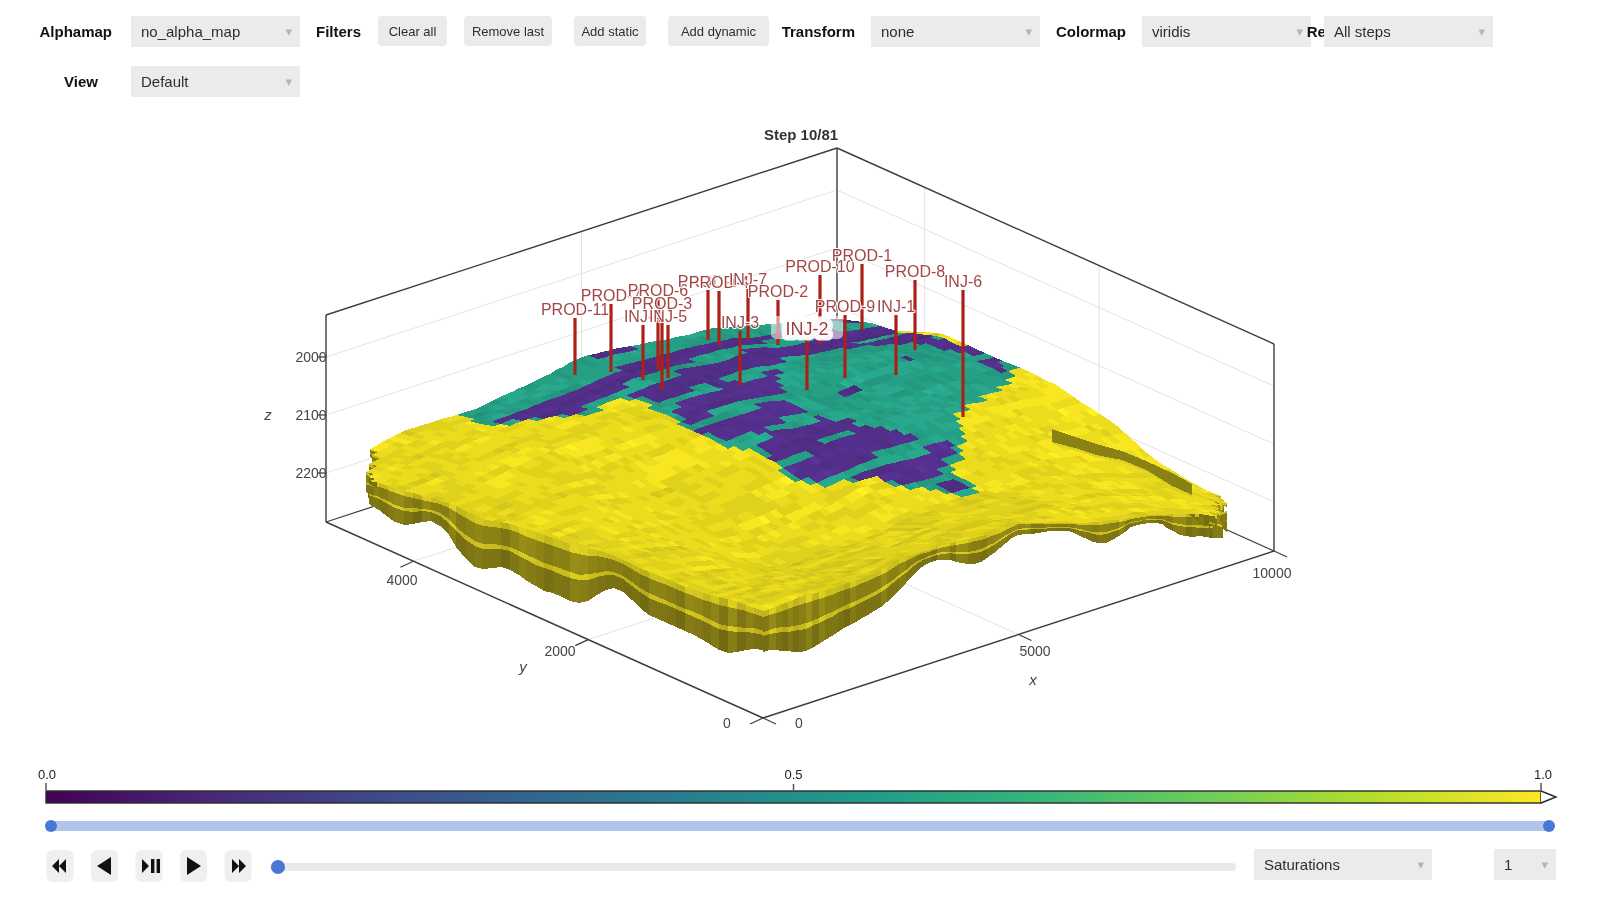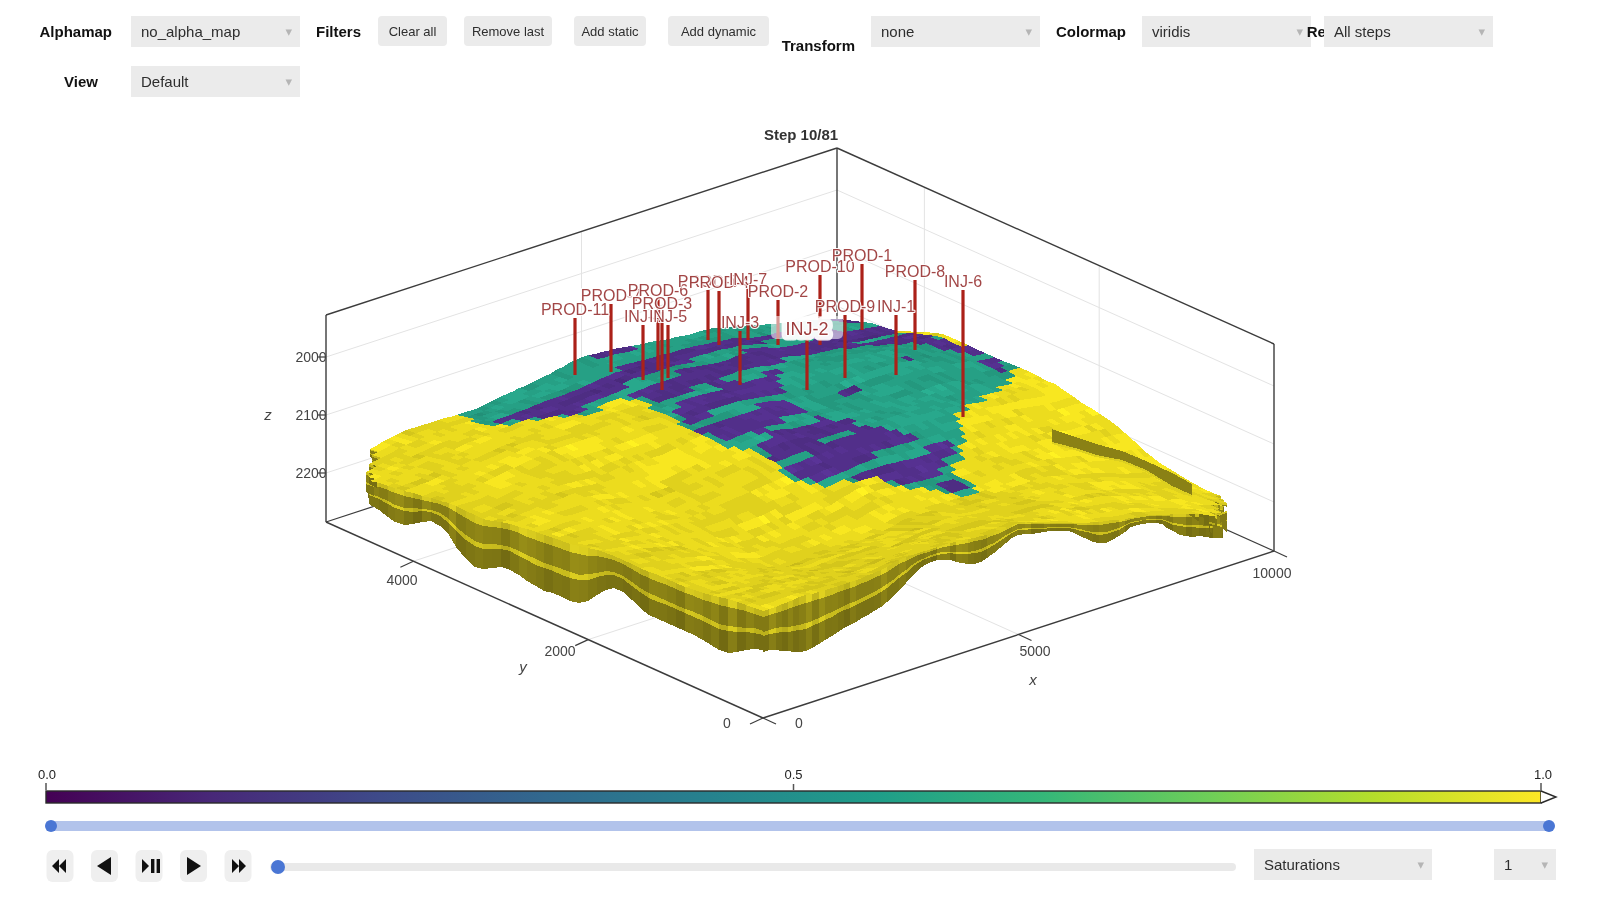--- a/index.html
+++ b/index.html
@@ -354,21 +354,21 @@
     <div class="lab" style="left:22px;top:16px;width:90px">Alphamap</div>
     <div class="dd" style="left:131px;top:16px;width:169px">
       <span>no_alpha_map</span>
       <i>▾</i>
     </div>
     <div class="lab" style="left:290px;top:16px;width:71px">Filters</div>
     <div class="btn" style="left:378px;top:16px;width:69px">Clear all</div>
     <div class="btn" style="left:464px;top:16px;width:88px">Remove last</div>
     <div class="btn" style="left:574px;top:16px;width:72px">Add static</div>
     <div class="btn" style="left:668px;top:16px;width:101px">Add dynamic</div>
-    <div class="lab" style="left:775px;top:30px;width:80px">Transform</div>
+    <div class="lab" style="left:775px;top:16px;width:80px">Transform</div>
     <div class="dd" style="left:871px;top:16px;width:169px">
       <span>none</span>
       <i>▾</i>
     </div>
     <div class="lab" style="left:1048px;top:16px;width:78px">Colormap</div>
     <div class="dd" style="left:1142px;top:16px;width:169px">
       <span>viridis</span>
       <i>▾</i>
     </div>
     <div class="lab" style="left:1318px;top:16px;width:47px">Remove</div>

